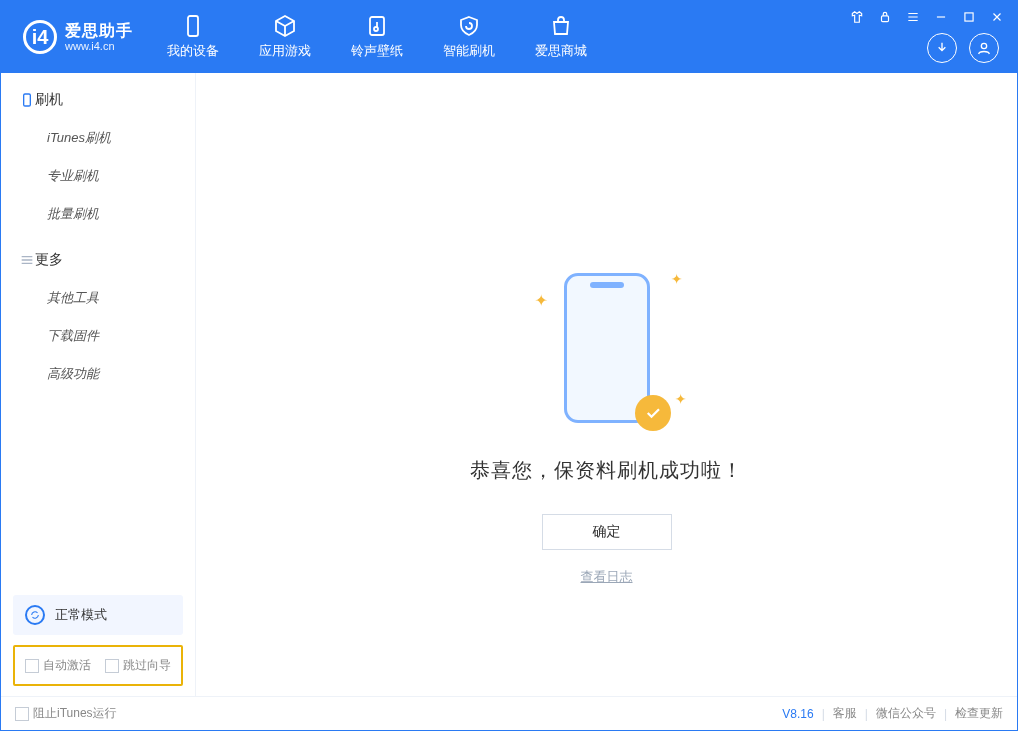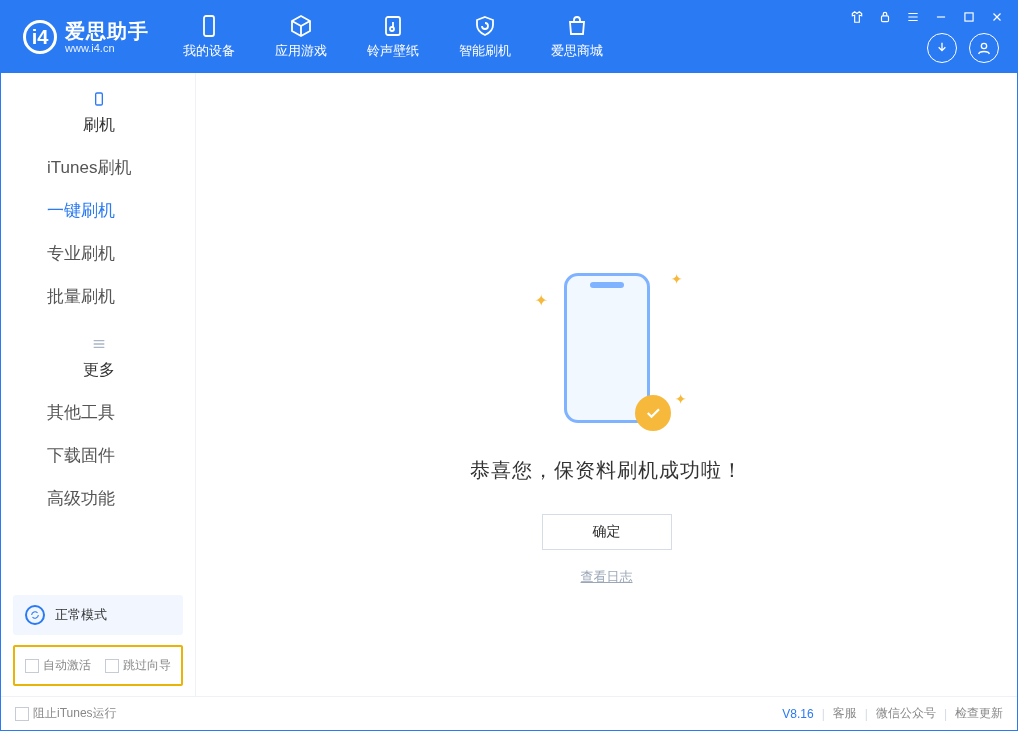--- a/index.html
+++ b/index.html
@@ -3,42 +3,42 @@
 <meta charset="utf-8">
 <style>
 * { margin: 0; padding: 0; box-sizing: border-box; font-family: "Microsoft YaHei", "PingFang SC", sans-serif; }
 body { background: #fff; }
 .window { width: 1018px; height: 731px; border: 1px solid #2a7af3; display: flex; flex-direction: column; background: #fff; }
 
 .header { height: 72px; background: linear-gradient(to bottom,#2a7af3,#2a7af3); display: flex; align-items: center; color: #fff; position: relative; }
 .logo-box { display:flex; align-items:center; padding: 0 14px 0 22px; gap:8px;}
 .logo-icon { width:34px;height:34px;border-radius:50%;border:3px solid #fff;display:flex;align-items:center;justify-content:center;font-weight:bold;font-size:20px;color:#fff;font-family:Arial;}
 .logo-text { display:flex;flex-direction:column;line-height:1.1;}
-.logo-text .t1{font-size:20px;font-weight:bold;letter-spacing:1px;}
+.logo-text .t1{font-size:16px;font-weight:bold;letter-spacing:1px;}
 .logo-text .t2{font-size:11px;opacity:.9;}
 
 .tabs { display:flex; height:100%; }
 .tab-item { width:92px; display:flex; flex-direction:column; align-items:center; justify-content:center; gap:4px; font-size:13px; cursor:pointer; color:#fff;}
 .tab-item .ico{ width:24px;height:24px;display:flex;align-items:center;justify-content:center;}
 .tab-item svg{ width:24px;height:24px; fill:none; stroke:#fff; stroke-width:1.8;}
 
 .titlebar-icons{ position:absolute; top:6px; right:10px; display:flex; gap:8px; align-items:center;}
 .titlebar-icons span{ width:20px;height:20px;display:flex;align-items:center;justify-content:center;font-size:14px;cursor:pointer;color:#fff;}
 .titlebar-icons svg{width:14px;height:14px;stroke:#fff;fill:none;stroke-width:2;}
 
 .header-right{ position:absolute; bottom:10px; right:18px; display:flex; gap:12px; align-items:center;}
 .hr-btn{ width:30px;height:30px;border:1.5px solid #fff;border-radius:50%;display:flex;align-items:center;justify-content:center;cursor:pointer;}
 .hr-btn svg{width:16px;height:16px;stroke:#fff;fill:none;stroke-width:2;}
 
 .body { flex:1; display:flex; min-height:0;}
 
 .sidebar { width:195px; border-right:1px solid #eef2f8; display:flex; flex-direction:column; background:#fff;}
-.side-group-title{ display:flex;align-items:center;gap:8px; padding:18px 16px 10px 18px; font-size:16px; color:#333;flex-direction:column;}
+.side-group-title{ display:flex;align-items:center;padding:18px 16px 10px 18px; font-size:14px; color:#333;}
 .side-group-title .gicon{width:16px;height:16px;display:flex;align-items:center;justify-content:center;}
-.side-item{ padding:10px 16px 10px 46px; font-size:17px; color:#555; cursor:pointer;}
+.side-item{ padding:10px 16px 10px 46px; font-size:13px; color:#555; cursor:pointer;font-style:italic;}
 .side-item.active{ color:#2a7af3;}
 
 .side-boxes{ margin-top:auto; padding:0 12px 10px 12px; display:flex;flex-direction:column;gap:10px;}
 .side-card{ background:#f2f6ff; border-radius:3px; padding:10px 12px; font-size:13px; color:#333; display:flex; align-items:center; gap:10px;}
 .side-card .cicon{ width:20px;height:20px;border-radius:50%;border:2px solid #2a7af3;display:flex;align-items:center;justify-content:center;}
 .side-card .cicon svg{width:10px;height:10px;stroke:#2a7af3;fill:none;stroke-width:2.5;}
 .dev-card .name{font-weight:bold;color:#2a7af3;font-size:14px;}
 .dev-card .storage{ display:inline-block;background:#e3eeff;color:#2a7af3;border-radius:10px;padding:1px 10px;font-size:11px;margin-top:4px;}
 .dev-card .type{ color:#aab5c5;font-size:11px; margin-top:4px;}
 
@@ -183,21 +183,20 @@
 
       <div class="side-group-title">
         <span class="gicon">
             <svg viewBox="0 0 24 24" width="16" height="16" fill="none" stroke="#2a7af3" stroke-width="2">
               <rect x="7" y="3" width="10" height="18" rx="2"></rect>
             </svg>
           </span>
         <span>刷机</span>
       </div>
       <div class="side-item"><span>iTunes刷机</span></div>
-      <div class="side-item active"><span>一键刷机</span></div>
       <div class="side-item"><span>专业刷机</span></div>
       <div class="side-item"><span>批量刷机</span></div>
 
       <div class="side-group-title">
         <span class="gicon">
             <svg viewBox="0 0 24 24" width="16" height="16" fill="none" stroke="#aab5c5" stroke-width="2">
               <path d="M4 7h16M4 12h16M4 17h16"></path>
             </svg>
           </span>
         <span>更多</span>

